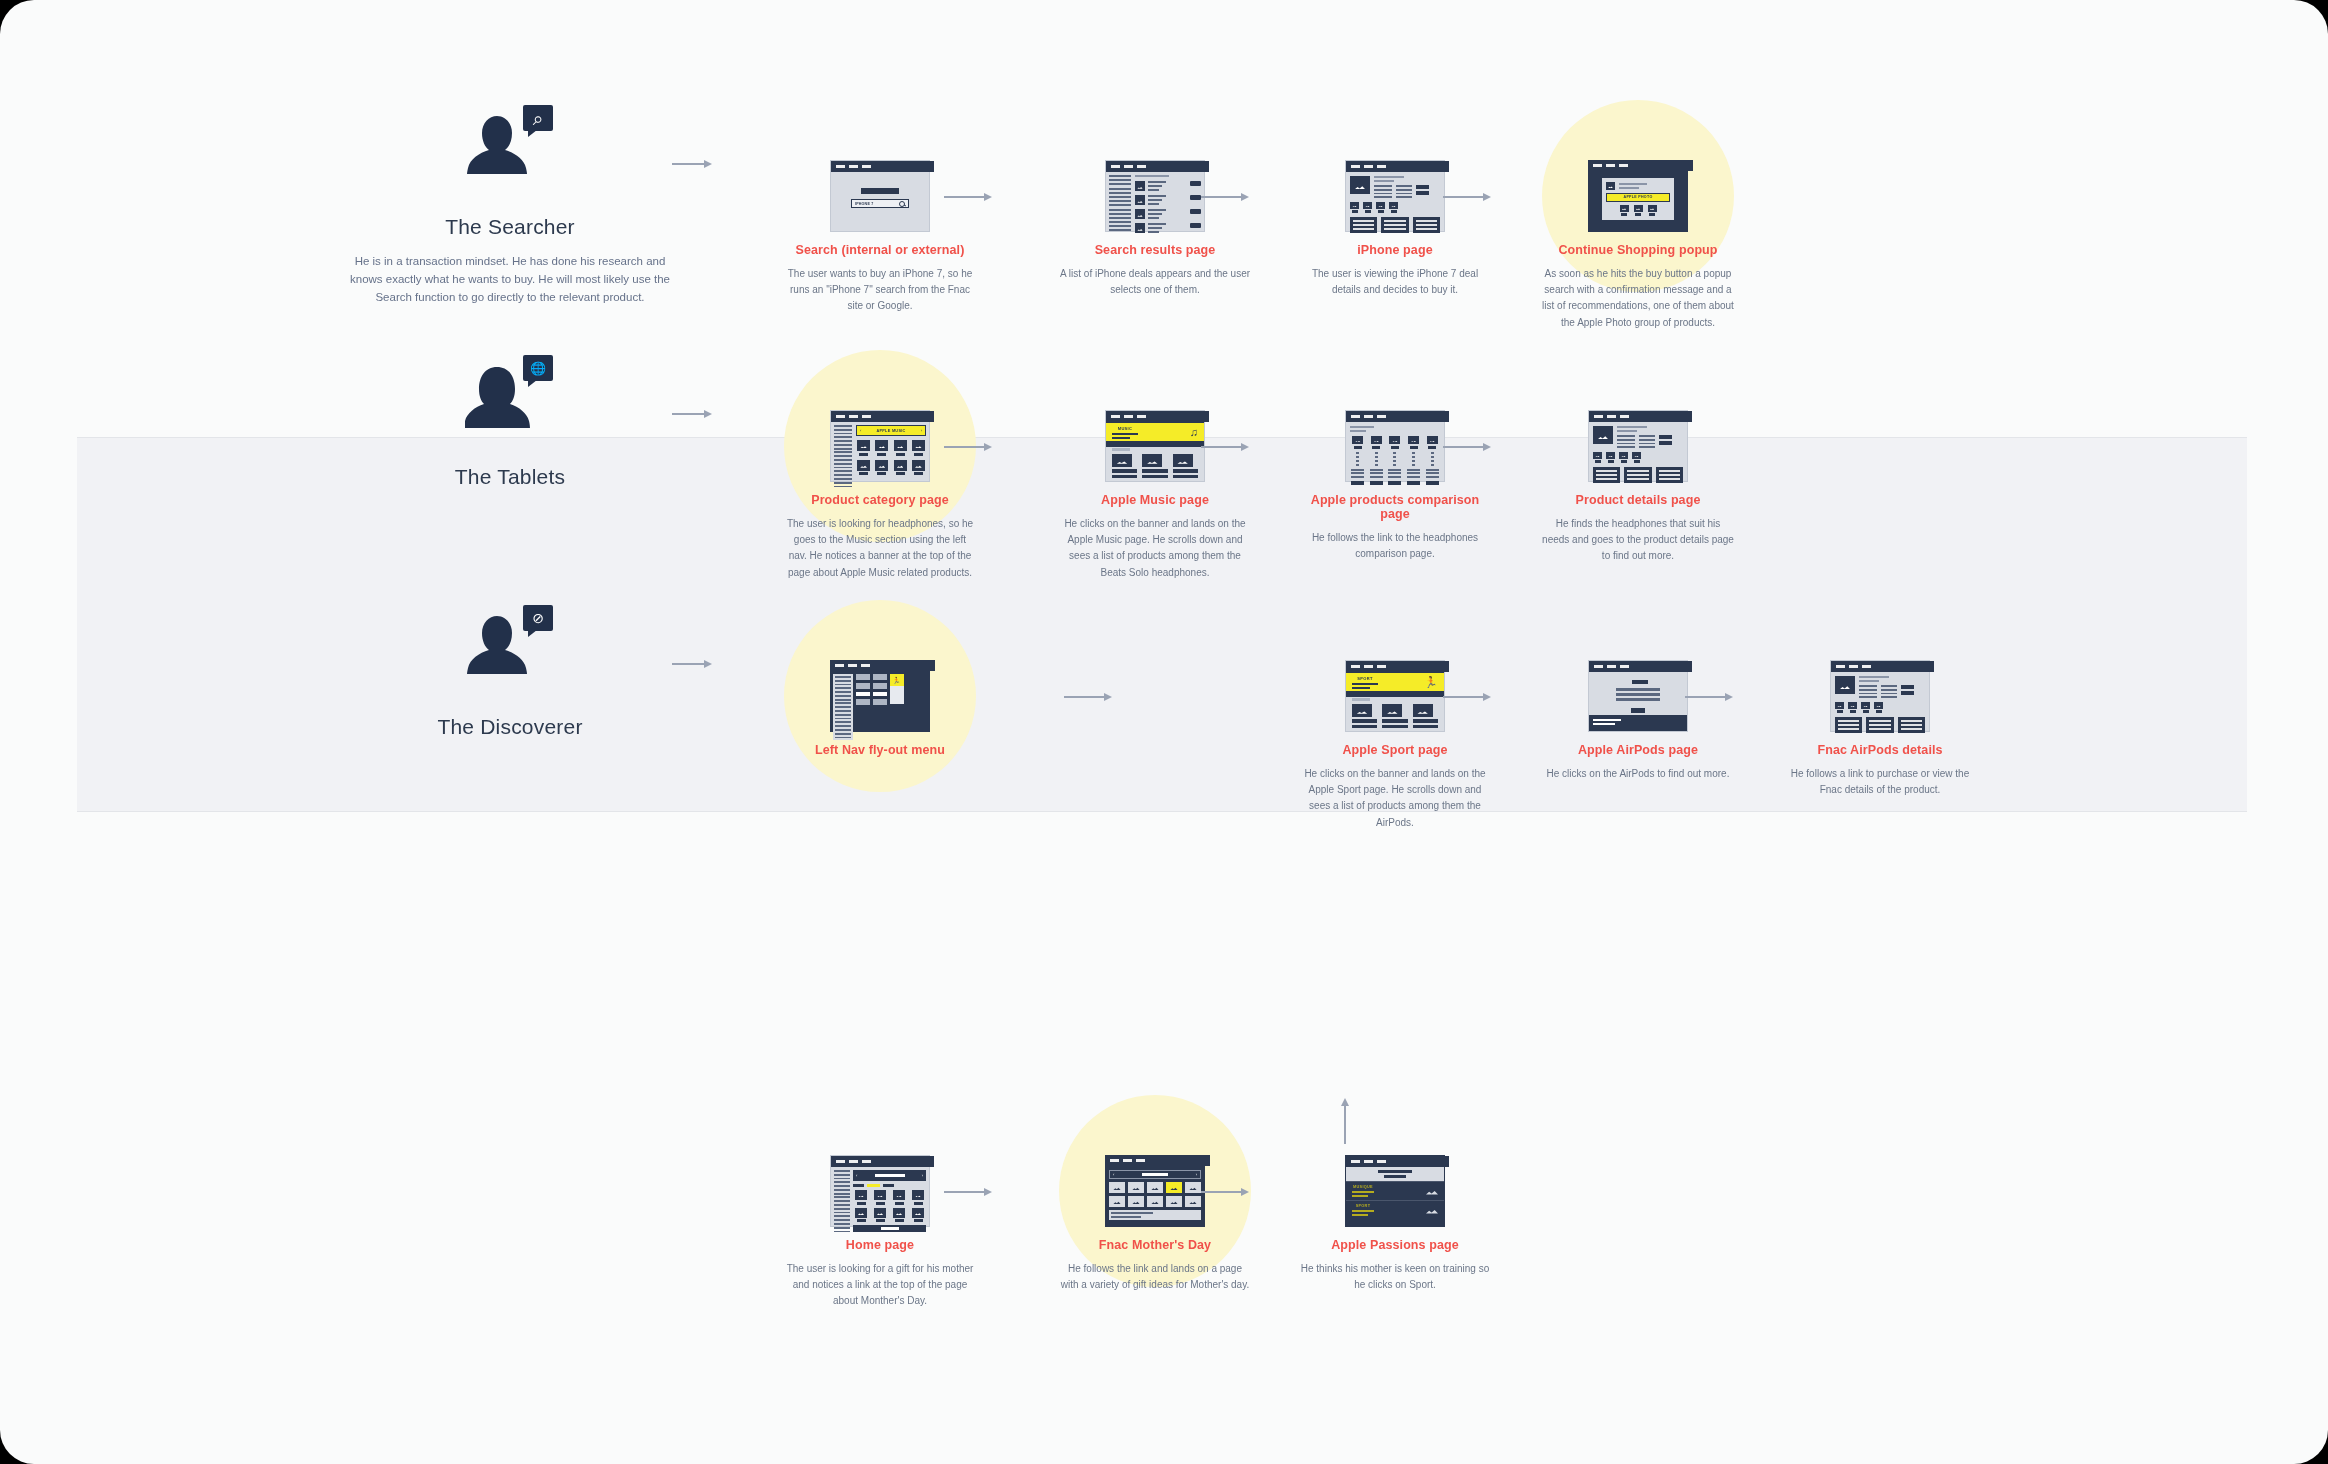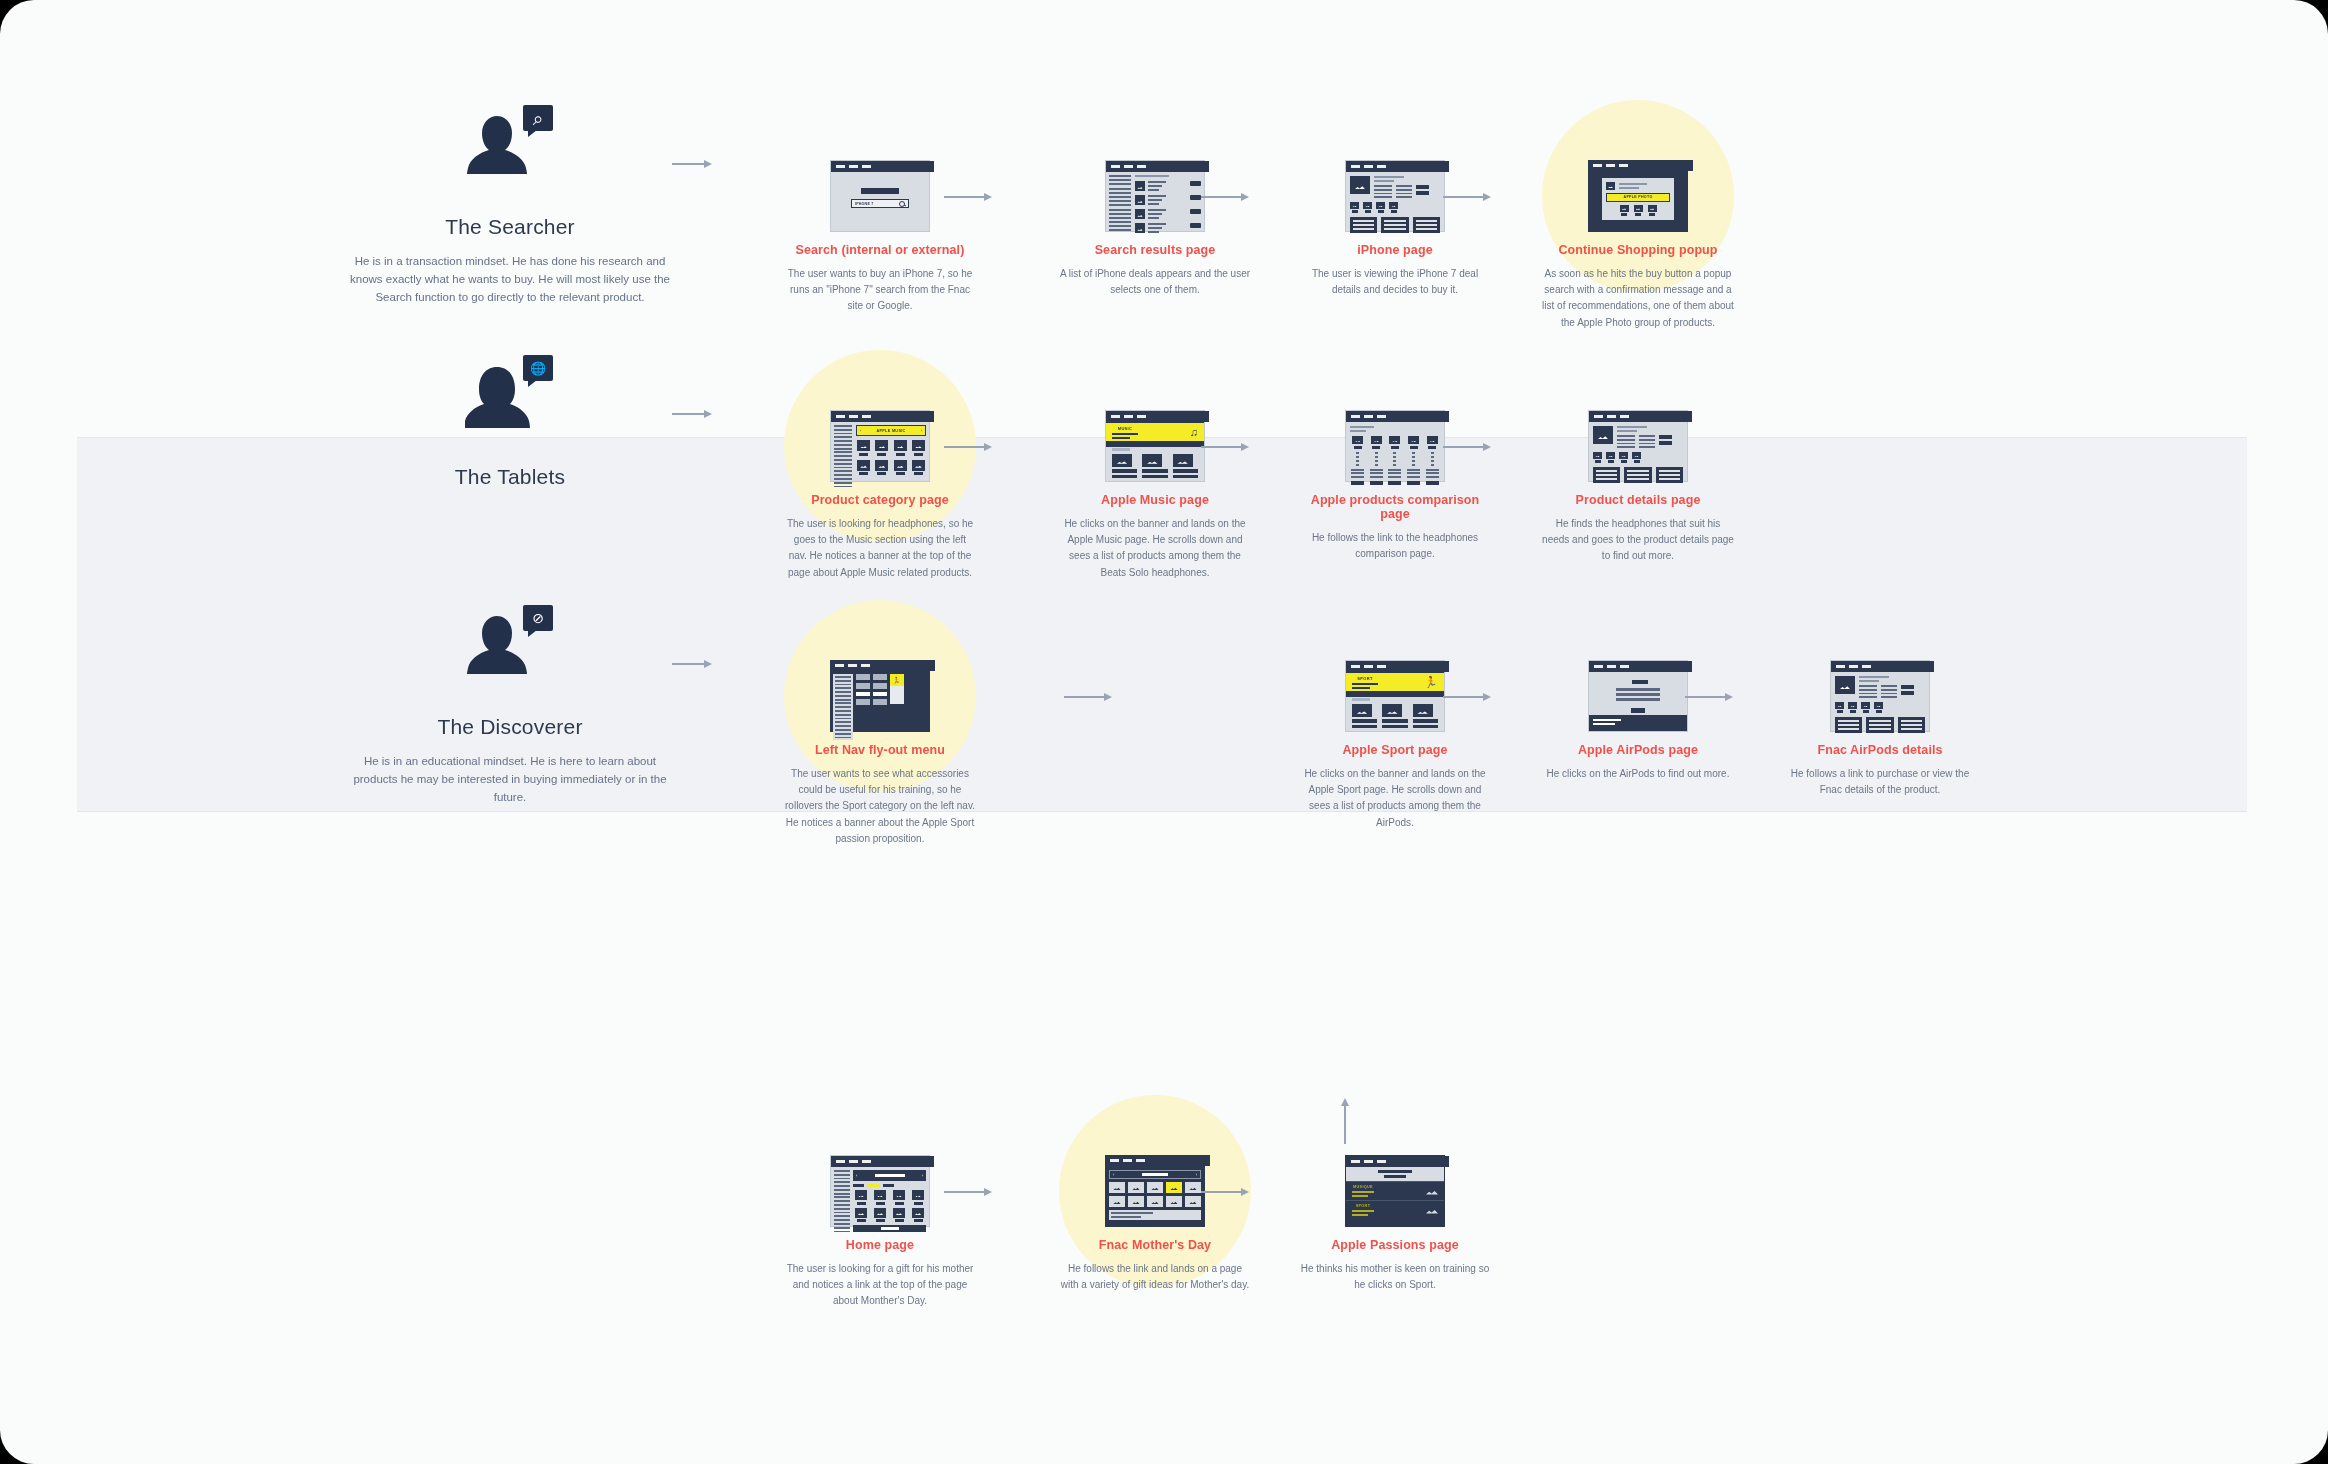--- a/index.html
+++ b/index.html
@@ -633,21 +633,20 @@
           <div style="position: relative; width: 90px; height: 82px; margin: 0px auto;"><svg viewBox="0 0 90 82" width="90" height="82">
               <g fill="#22304a">
                 <path d="M17 28c0-10 7-17 15-17s15 7 15 17c0 8-3 14-7 17 10 3 19 9 21 18 1 4 1 6 1 6H2s0-2 1-6c2-9 11-15 21-18-4-3-7-9-7-17z"></path>
               </g>
             </svg><div style="position: absolute; right: 2px; top: 0px; width: 30px; height: 26px; background: rgb(34, 48, 74); border-radius: 2px; display: flex; align-items: center; justify-content: center;">
               <div style="position: absolute; left: 5px; bottom: -6px; width: 0px; height: 0px; border-top: 7px solid rgb(34, 48, 74); border-right: 9px solid transparent;"></div>
               <div style="color: rgb(255, 255, 255); font-size: 14px; line-height: 1;">⊘</div>
             </div></div>
         </div>
         <h2>The Discoverer</h2>
-        <p>He is in an educational mindset. He is here to learn about products he may be interested in buying immediately or in the future.</p>
       </div>
       <div class="arrow" style="left: 672px; top: 658px; width: 40px;">
         <div class="ln"></div>
         <div class="hd"></div>
       </div>
       <div class="halo" style="left: 784px; top: 600px; width: 192px; height: 192px;"></div>
       <div class="step" style="left: 780px; top: 660px;">
         <div style="width: 100px; margin: 0px auto;">
           <div style="width: 100px; height: 72px; background: rgb(43, 56, 80); position: relative;">
             <div class="bar" style="width: 100px;">
@@ -691,21 +690,20 @@
                   <div style="width: 14px; height: 6px; background: rgb(174, 182, 196);"></div>
                 </div>
                 <div style="width: 14px; height: 30px; background: rgb(231, 234, 239); display: flex; flex-direction: column; align-items: center;">
                   <div style="width: 14px; height: 12px; background: rgb(245, 236, 40); display: flex; align-items: center; justify-content: center; font-size: 7px; line-height: 1;">🏃</div>
                 </div>
               </div>
             </div>
           </div>
         </div>
         <div class="title">Left Nav fly-out menu</div>
-        <div class="desc">The user wants to see what accessories could be useful for his training, so he rollovers the Sport category on the left nav. He notices a banner about the Apple Sport passion proposition.</div>
       </div>
       <div class="arrow" style="left: 1063.5px; top: 691px; width: 48px;">
         <div class="ln"></div>
         <div class="hd"></div>
       </div>
       <div class="step" style="left: 1295px; top: 660px;">
         <div style="width: 100px; margin: 0px auto;">
           <div class="browser" style="width: 100px; height: 72px;">
             <div class="bar" style="width: 98px;">
               <i></i>

